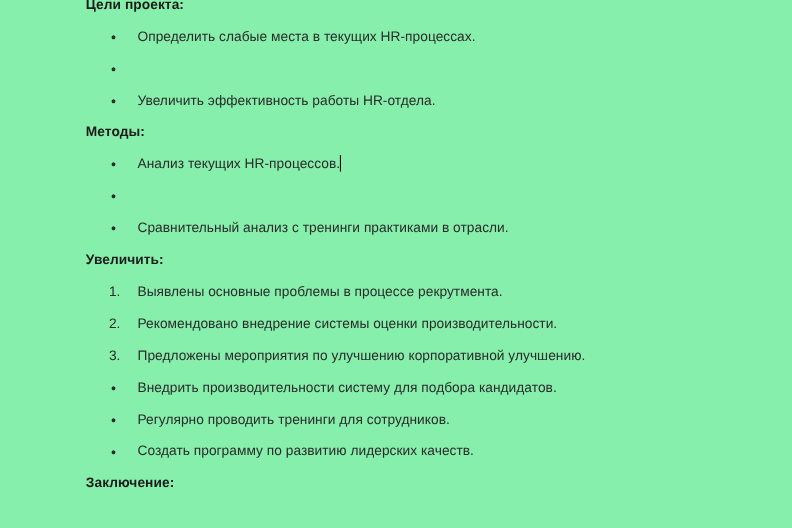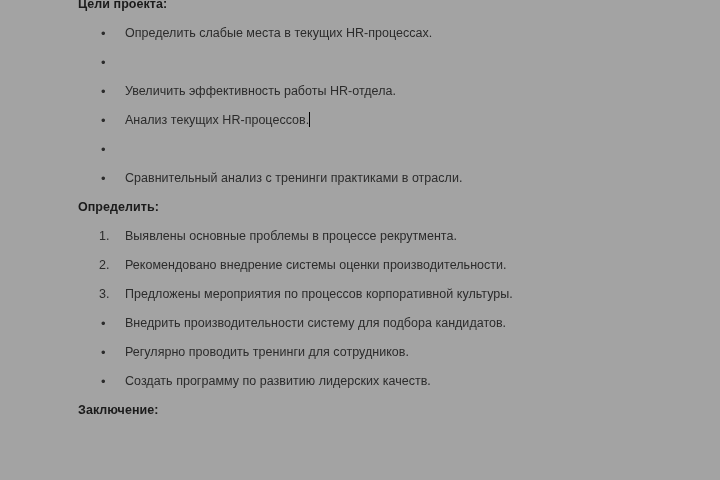--- a/index.html
+++ b/index.html
@@ -12,21 +12,21 @@
     height: 480px;
     overflow: hidden;
     font-family: "Liberation Sans", "DejaVu Sans", sans-serif;
     -webkit-font-smoothing: antialiased;
   }
 
   .page {
     position: relative;
     width: 720px;
     height: 480px;
-    background: #a3a3a3;
+    background: #86efac;
     overflow: hidden;
   }
 
   
   .doc-scroll {
     position: absolute;
     left: 0;
     top: -10px;          
     width: 720px;
   }
@@ -105,32 +105,33 @@
 
   <div class="section">
         <div class="heading">Цели проекта:</div>
         <ul class="list">
           <li class="list-item"><span class="marker marker-bullet">•</span><span class="item-text">Определить слабые места в текущих HR-процессах.</span></li>
           <li class="list-item"><span class="marker marker-bullet">•</span></li>
           <li class="list-item"><span class="marker marker-bullet">•</span><span class="item-text">Увеличить эффективность работы HR-отдела.</span></li>
         </ul>
       </div>
       <div class="section">
+        <div class="heading">Методы:</div>
         <ul class="list">
           <li class="list-item"><span class="marker marker-bullet">•</span><span class="item-text">Анализ текущих HR-процессов.</span><span class="caret"></span></li>
           <li class="list-item"><span class="marker marker-bullet">•</span></li>
           <li class="list-item"><span class="marker marker-bullet">•</span><span class="item-text">Сравнительный анализ с тренинги практиками в отрасли.</span></li>
         </ul>
       </div>
       <div class="section">
-        <div class="heading">Определить:</div>
+        <div class="heading">Увеличить:</div>
         <ul class="list">
           <li class="list-item"><span class="marker marker-number">1.</span><span class="item-text">Выявлены основные проблемы в процессе рекрутмента.</span></li>
           <li class="list-item"><span class="marker marker-number">2.</span><span class="item-text">Рекомендовано внедрение системы оценки производительности.</span></li>
-          <li class="list-item"><span class="marker marker-number">3.</span><span class="item-text">Предложены мероприятия по процессов корпоративной культуры.</span></li>
+          <li class="list-item"><span class="marker marker-number">3.</span><span class="item-text">Предложены мероприятия по улучшению корпоративной улучшению.</span></li>
         </ul>
       </div>
       <div class="section">
         <ul class="list">
           <li class="list-item"><span class="marker marker-bullet">•</span><span class="item-text">Внедрить производительности систему для подбора кандидатов.</span></li>
           <li class="list-item"><span class="marker marker-bullet">•</span><span class="item-text">Регулярно проводить тренинги для сотрудников.</span></li>
           <li class="list-item"><span class="marker marker-bullet">•</span><span class="item-text">Создать программу по развитию лидерских качеств.</span></li>
         </ul>
       </div>
       <div class="section">

